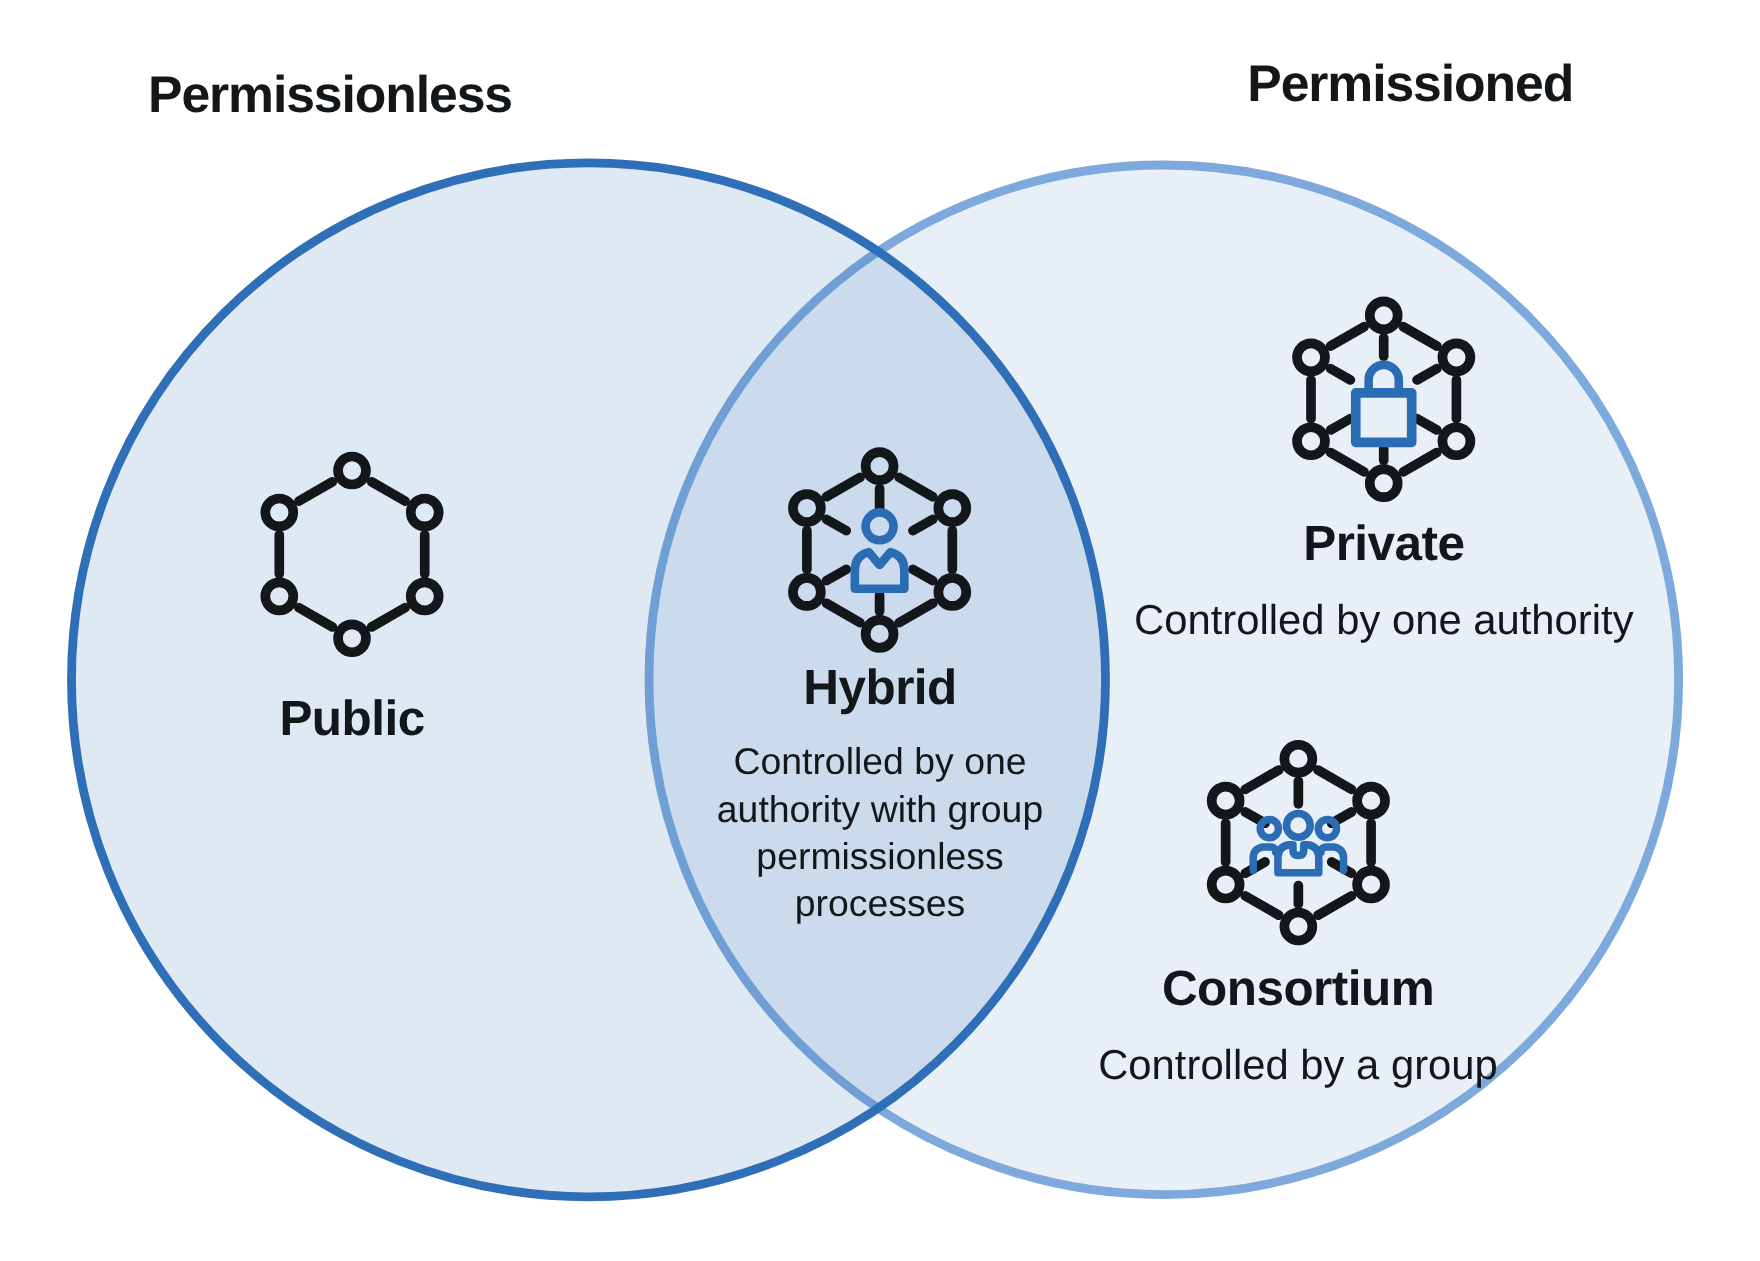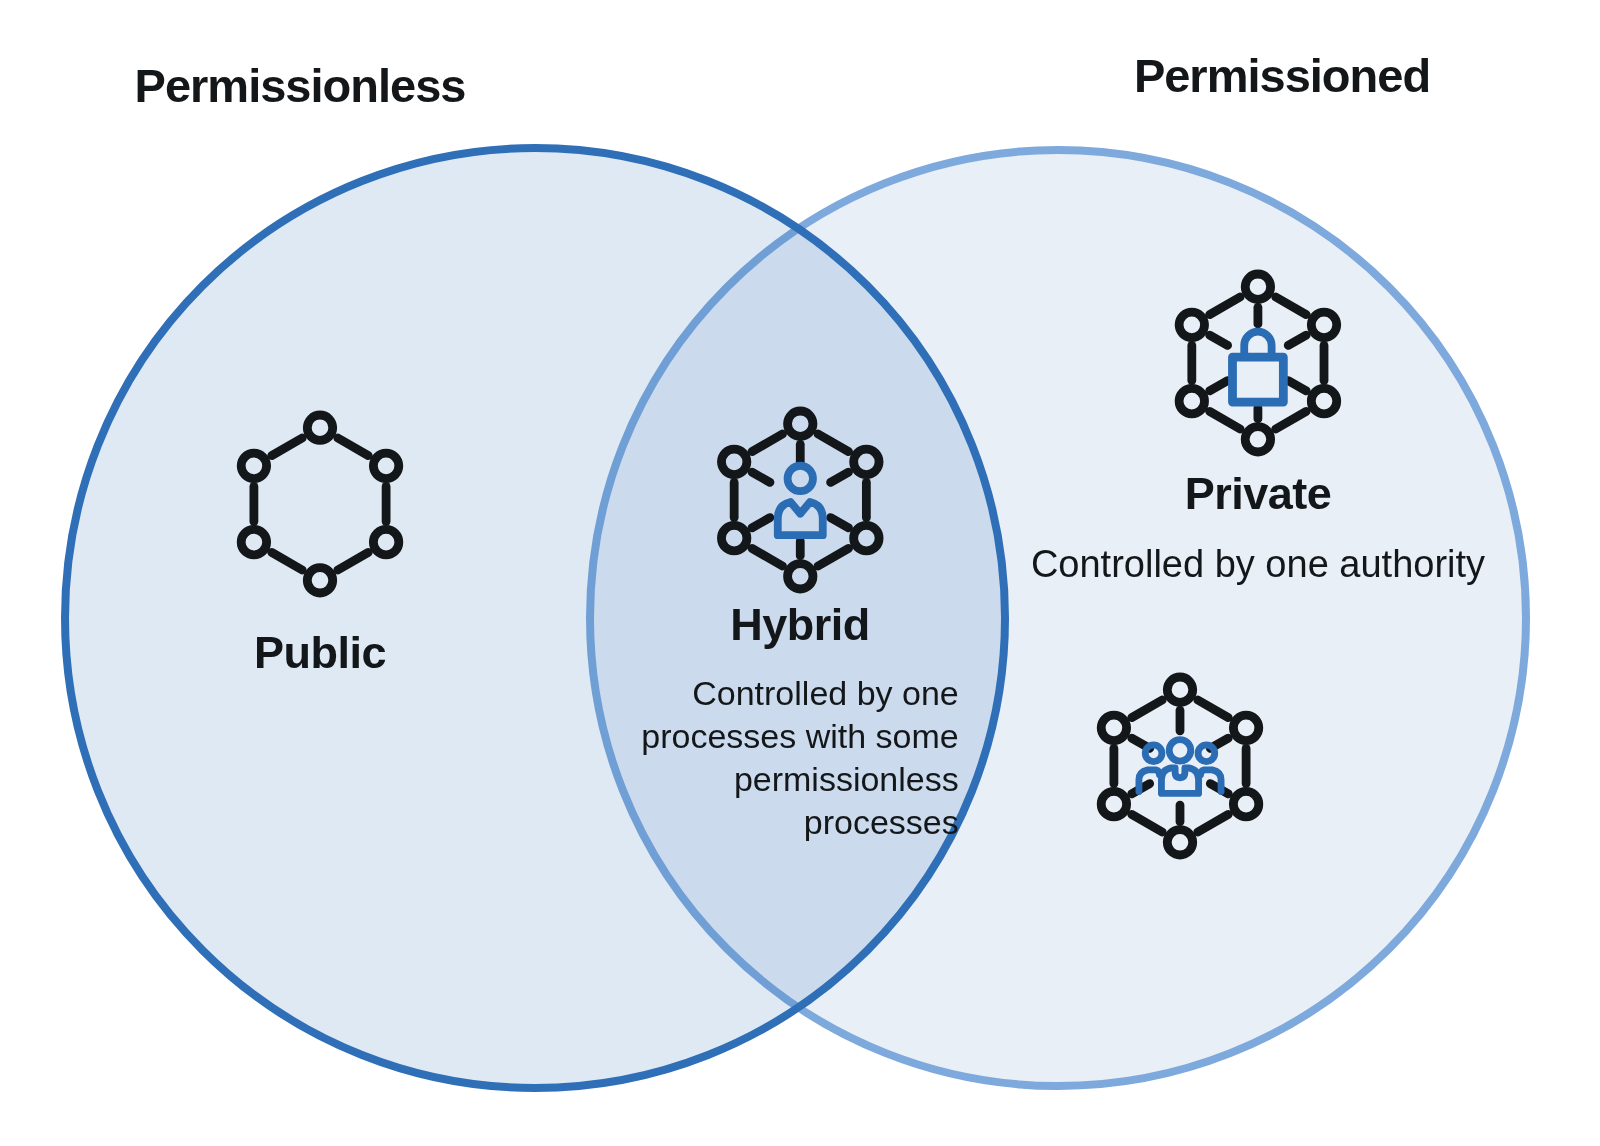--- a/index.html
+++ b/index.html
@@ -9,21 +9,21 @@
   svg.venn{position:absolute;left:0;top:0;}
   .circle-left{fill:var(--accent,#2a6db4);fill-opacity:0.15;stroke:var(--left-stroke,#2f6fb7);stroke-width:8;}
   .circle-right{fill:var(--accent,#2a6db4);fill-opacity:0.11;stroke:var(--right-stroke,#7da9dc);stroke-width:8;}
   .title{position:absolute;transform:translateX(-50%);font-size:47px;font-weight:700;
          letter-spacing:-1px;white-space:nowrap;}
   .region{position:absolute;transform:translateX(-50%);display:flex;flex-direction:column;
           align-items:center;text-align:center;}
   .region .name{font-size:45px;font-weight:700;line-height:1.2;letter-spacing:-0.5px;white-space:nowrap;}
   .region .desc{font-size:38px;line-height:1.25;white-space:nowrap;margin-top:20px;}
   .region .desc-multiline{font-size:34px;line-height:43px;}
-  .region .desc-multiline span{display:block;text-align:right;}
+  .region .desc-multiline span{display:block;}
   .net{stroke:var(--ink,#14171a);stroke-width:9;fill:none;stroke-linecap:round;}
   .node{stroke:var(--ink,#14171a);stroke-width:9;fill:none;}
   .glyph{stroke:var(--accent,#2a6db4);fill:none;stroke-linecap:round;stroke-linejoin:round;}
 </style>
 </head>
 <body>
 
 <div class="stage">
 
   <svg class="venn" width="1600" height="1146" viewBox="0 0 1600 1146">
@@ -81,21 +81,21 @@
           <circle cx="22.4" cy="61" r="13"></circle>
       </g>
       <g class="glyph">
         <circle cx="90" cy="78" r="13" stroke-width="8"></circle>
         <path d="M67,136 L67,119 Q67,105 80,102 L90,114 L100,102 Q113,105 113,119 L113,136 Z" stroke-width="8"></path>
       </g>
     </svg>
     <div class="name" style="">Hybrid</div>
     <div class="desc desc-multiline">
       <span>Controlled by one</span>
-      <span>processes with some</span>
+      <span>authority with group</span>
       <span>permissionless</span>
       <span>processes</span>
     </div>
   </div>
 
   <div class="region" style="left:1258px;top:265px;">
     <svg width="176" height="196" viewBox="0 0 180 200">
       <g class="net">
         <line x1="108.2" y1="32.5" x2="139.4" y2="50.5"></line>
         <line x1="157.6" y1="82" x2="157.6" y2="118"></line>
@@ -153,15 +153,17 @@
       </g>
       <g class="glyph" stroke-width="7">
         <circle cx="63" cy="87" r="8.5"></circle>
         <circle cx="117" cy="87" r="8.5"></circle>
         <circle cx="90" cy="84" r="11"></circle>
         <path d="M48,126 V114 q0,-8 9,-10 h8 q4,1 4,5"></path>
         <path d="M132,126 V114 q0,-8 -9,-10 h-8 q-4,1 -4,5"></path>
         <path d="M71,128 L71,114 Q71,104 81,102 L85,102 L85,107 Q85,112 90,112 Q95,112 95,107 L95,102 L99,102 Q109,104 109,114 L109,128 Z"></path>
       </g>
     </svg>
+    <div class="name" style="margin-top:8px;">Consortium</div>
+    <div class="desc">Controlled by a group</div>
   </div>
 
 </div>
 
 </body></html>

